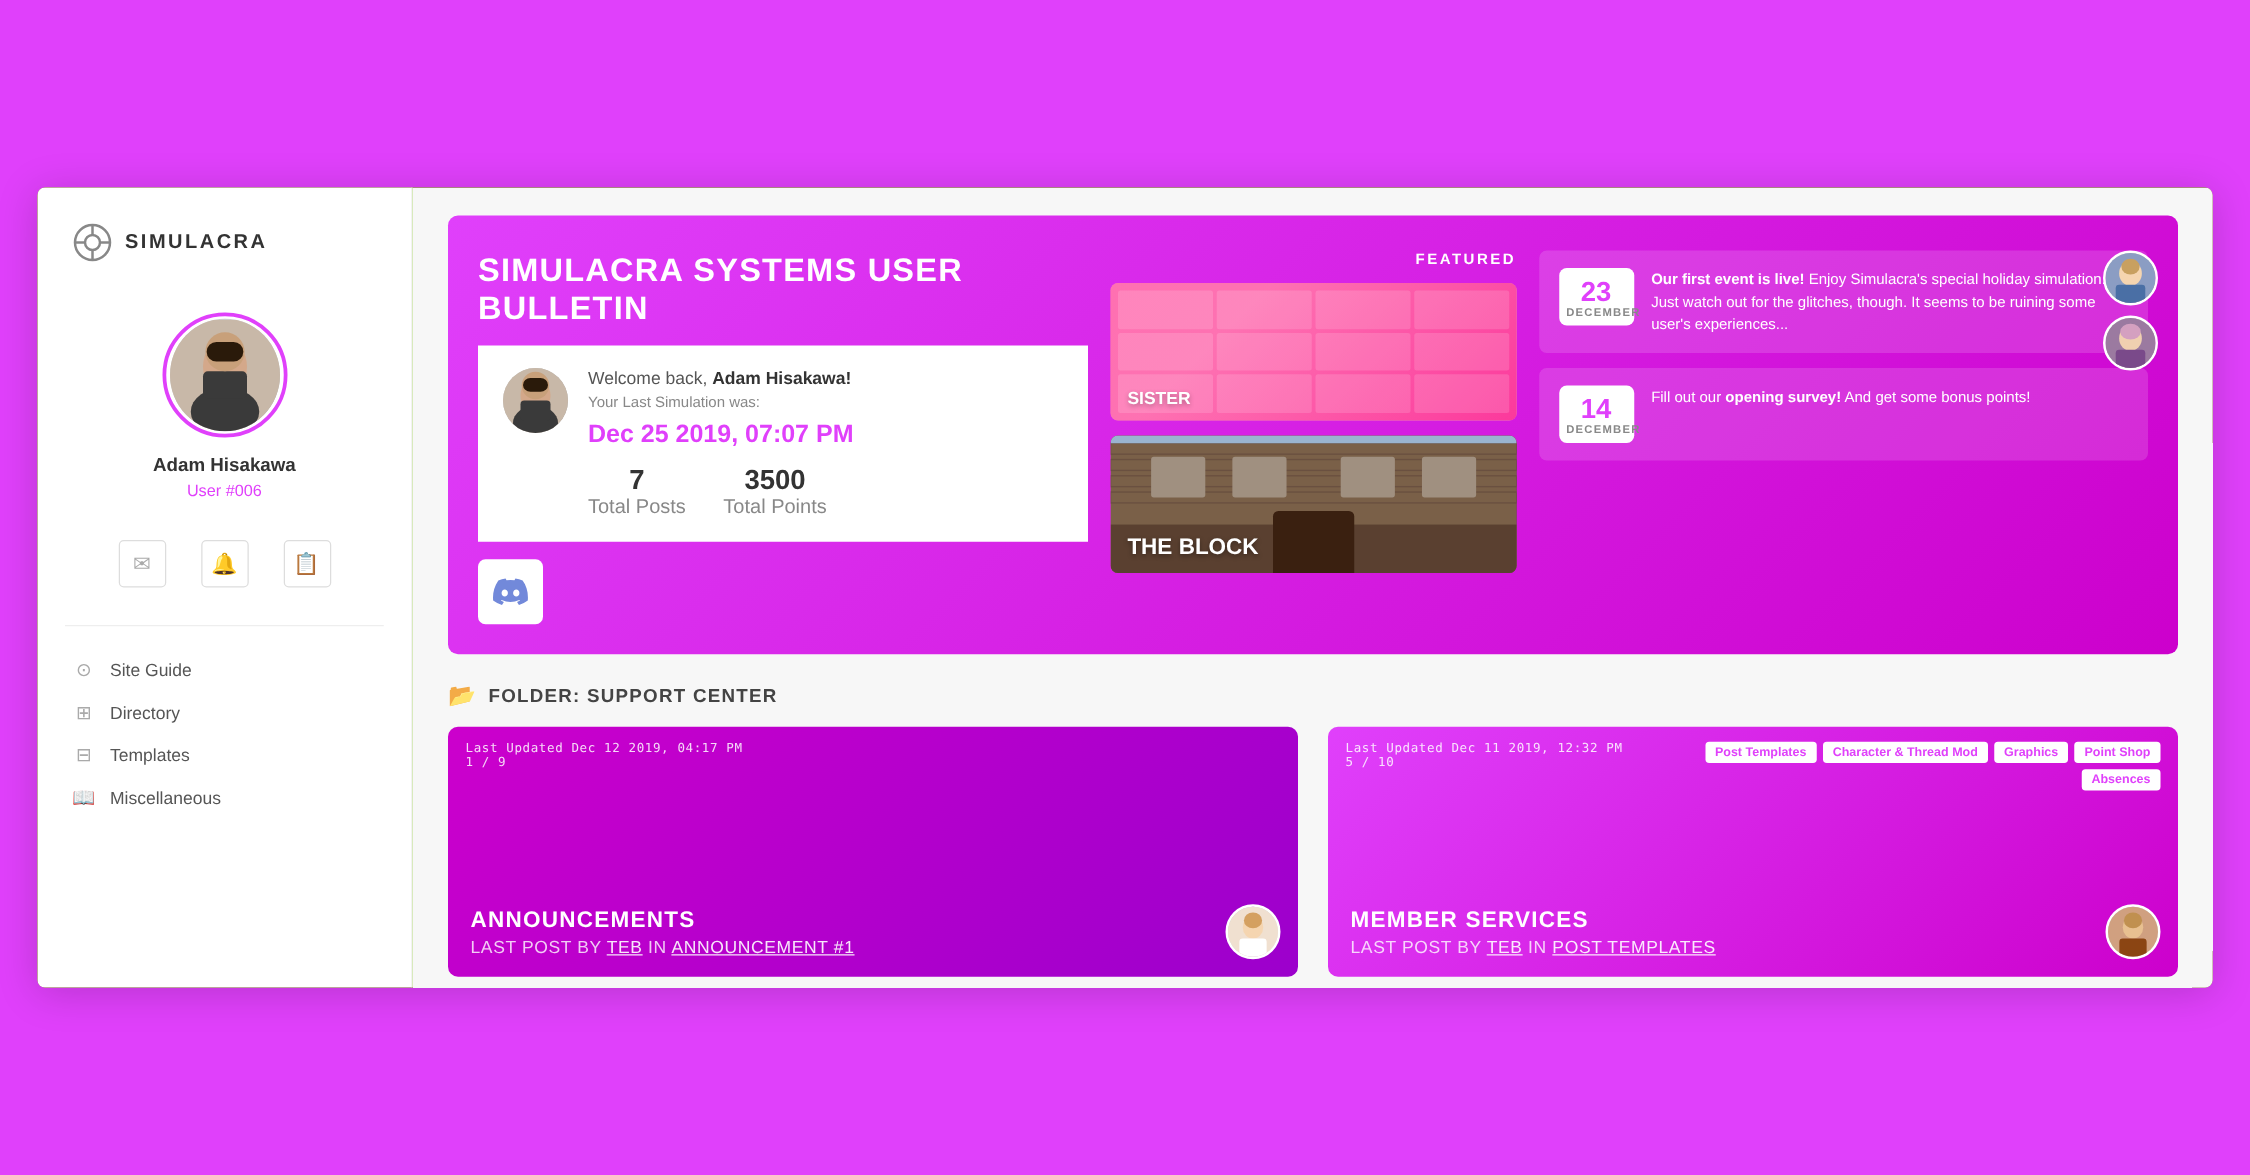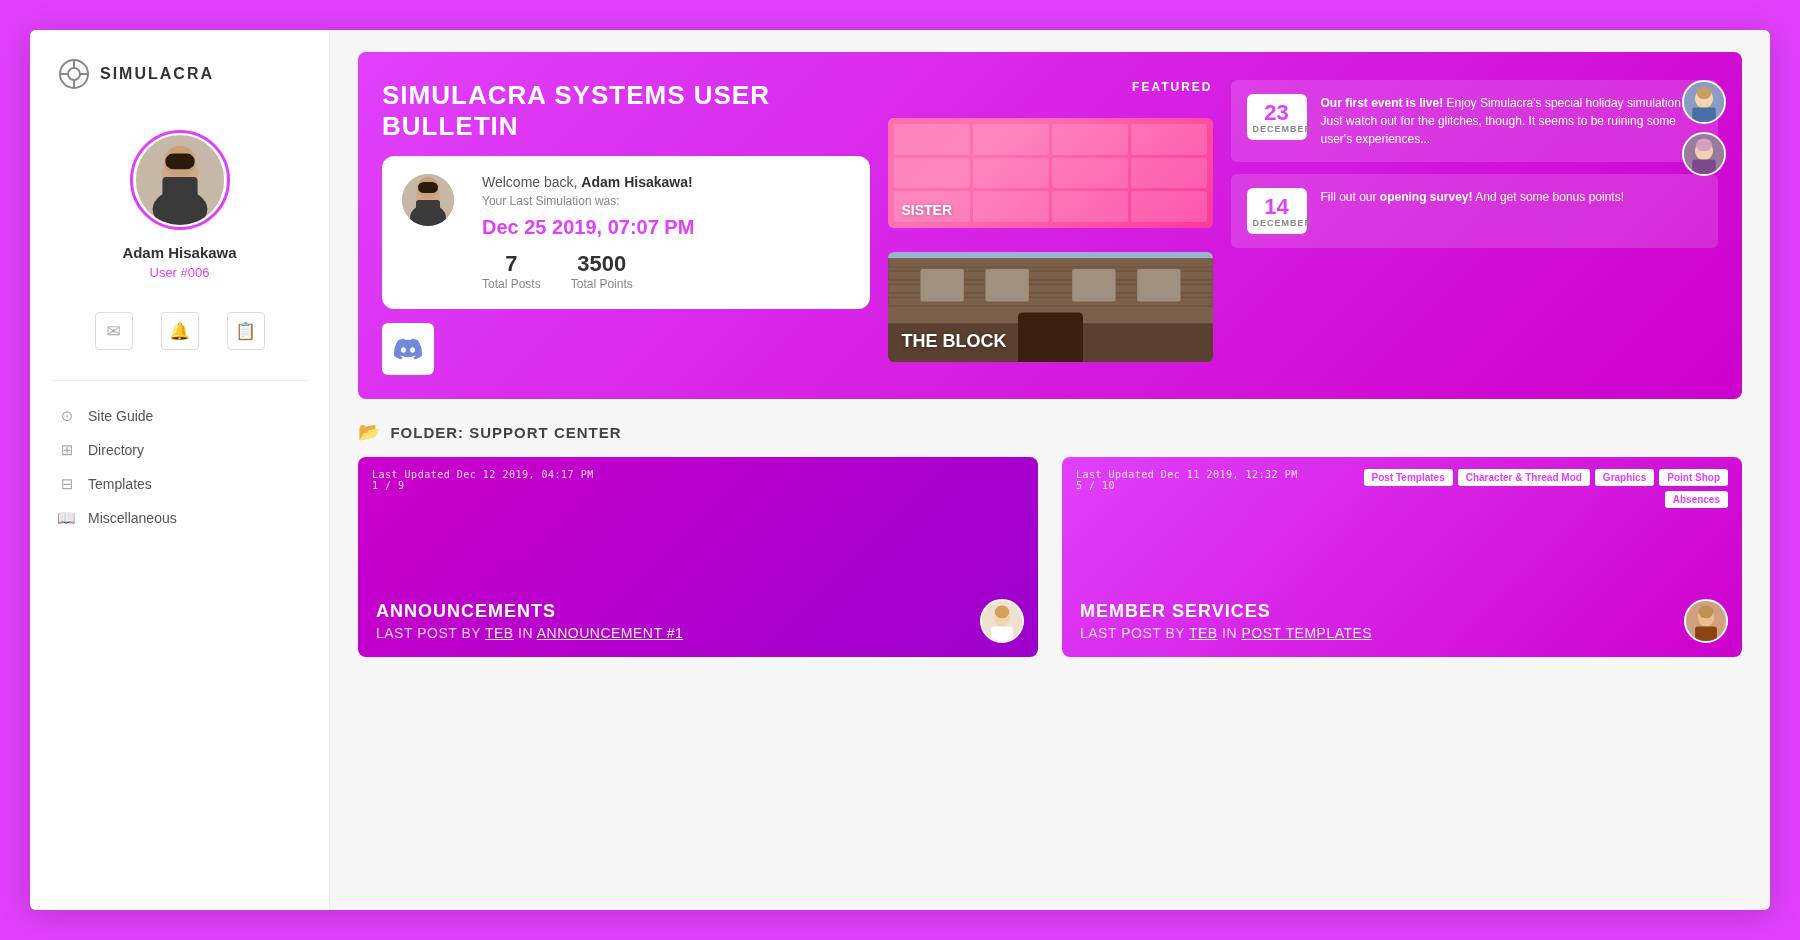--- a/index.html
+++ b/index.html
@@ -6,21 +6,21 @@
     body {
       background: #e040fb;
       font-family: 'Segoe UI', Arial, sans-serif;
       min-height: 940px;
       display: flex;
       align-items: center;
       justify-content: center;
     }
     .outer-wrapper {
       width: 1740px;
-      height: 880px;
+      height: 640px;
       background: #84cc16;
       border-radius: 6px;
       display: flex;
       overflow: hidden;
       box-shadow: 0 4px 32px rgba(0,0,0,0.18);
     }
     
     .sidebar {
       width: 300px;
       min-width: 300px;
@@ -200,24 +200,24 @@
     }
     .bulletin-title {
       font-size: 26px;
       font-weight: 800;
       color: #fff;
       letter-spacing: 1px;
       text-transform: uppercase;
     }
     .bulletin-user-card {
       background: #fff;
-      border-radius: 12px;
+      border-radius: 0;
       padding: 18px 20px;
       display: flex;
-      gap: 28px;
+      gap: 16px;
       align-items: flex-start;
     }
     .bulletin-avatar {
       width: 52px; height: 52px;
       border-radius: 50%;
       background: linear-gradient(135deg, #ccc, #999);
       overflow: hidden;
       flex-shrink: 0;
       display: flex; align-items: center; justify-content: center;
     }
@@ -239,35 +239,35 @@
       font-weight: 700;
       color: #e040fb;
       margin-bottom: 12px;
     }
     .bulletin-stats {
       display: flex;
       gap: 30px;
     }
     .stat-item { text-align: center; }
     .stat-number { font-size: 22px; font-weight: 700; color: #333; }
-    .stat-label { font-size: 12px; color: #888; }
+    .stat-label { font-size: 16px; color: #888; }
     .bulletin-discord {
       background: #fff;
       border-radius: 6px;
       width: 52px; height: 52px;
       display: flex; align-items: center; justify-content: center;
       color: #7289da;
       font-size: 24px;
       align-self: flex-start;
     }
     .bulletin-center {
       flex: 0.8;
       display: flex;
       flex-direction: column;
-      gap: 24px;
+      gap: 12px;
     }
     .featured-label {
       font-size: 12px;
       font-weight: 700;
       letter-spacing: 2px;
       color: #fff;
       text-align: right;
       text-transform: uppercase;
     }
     .featured-card {

